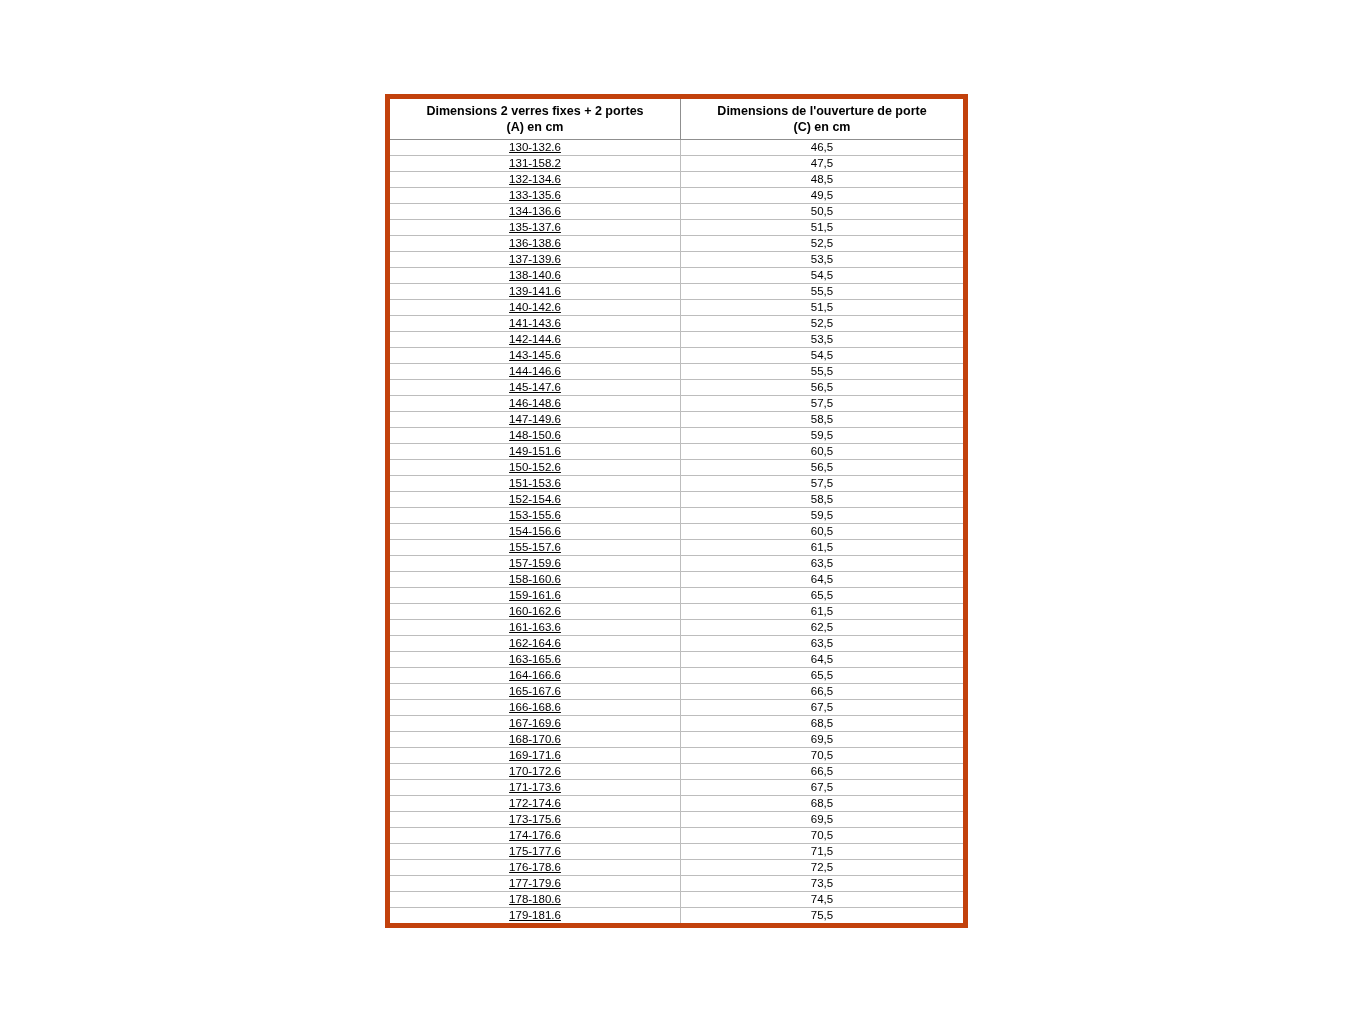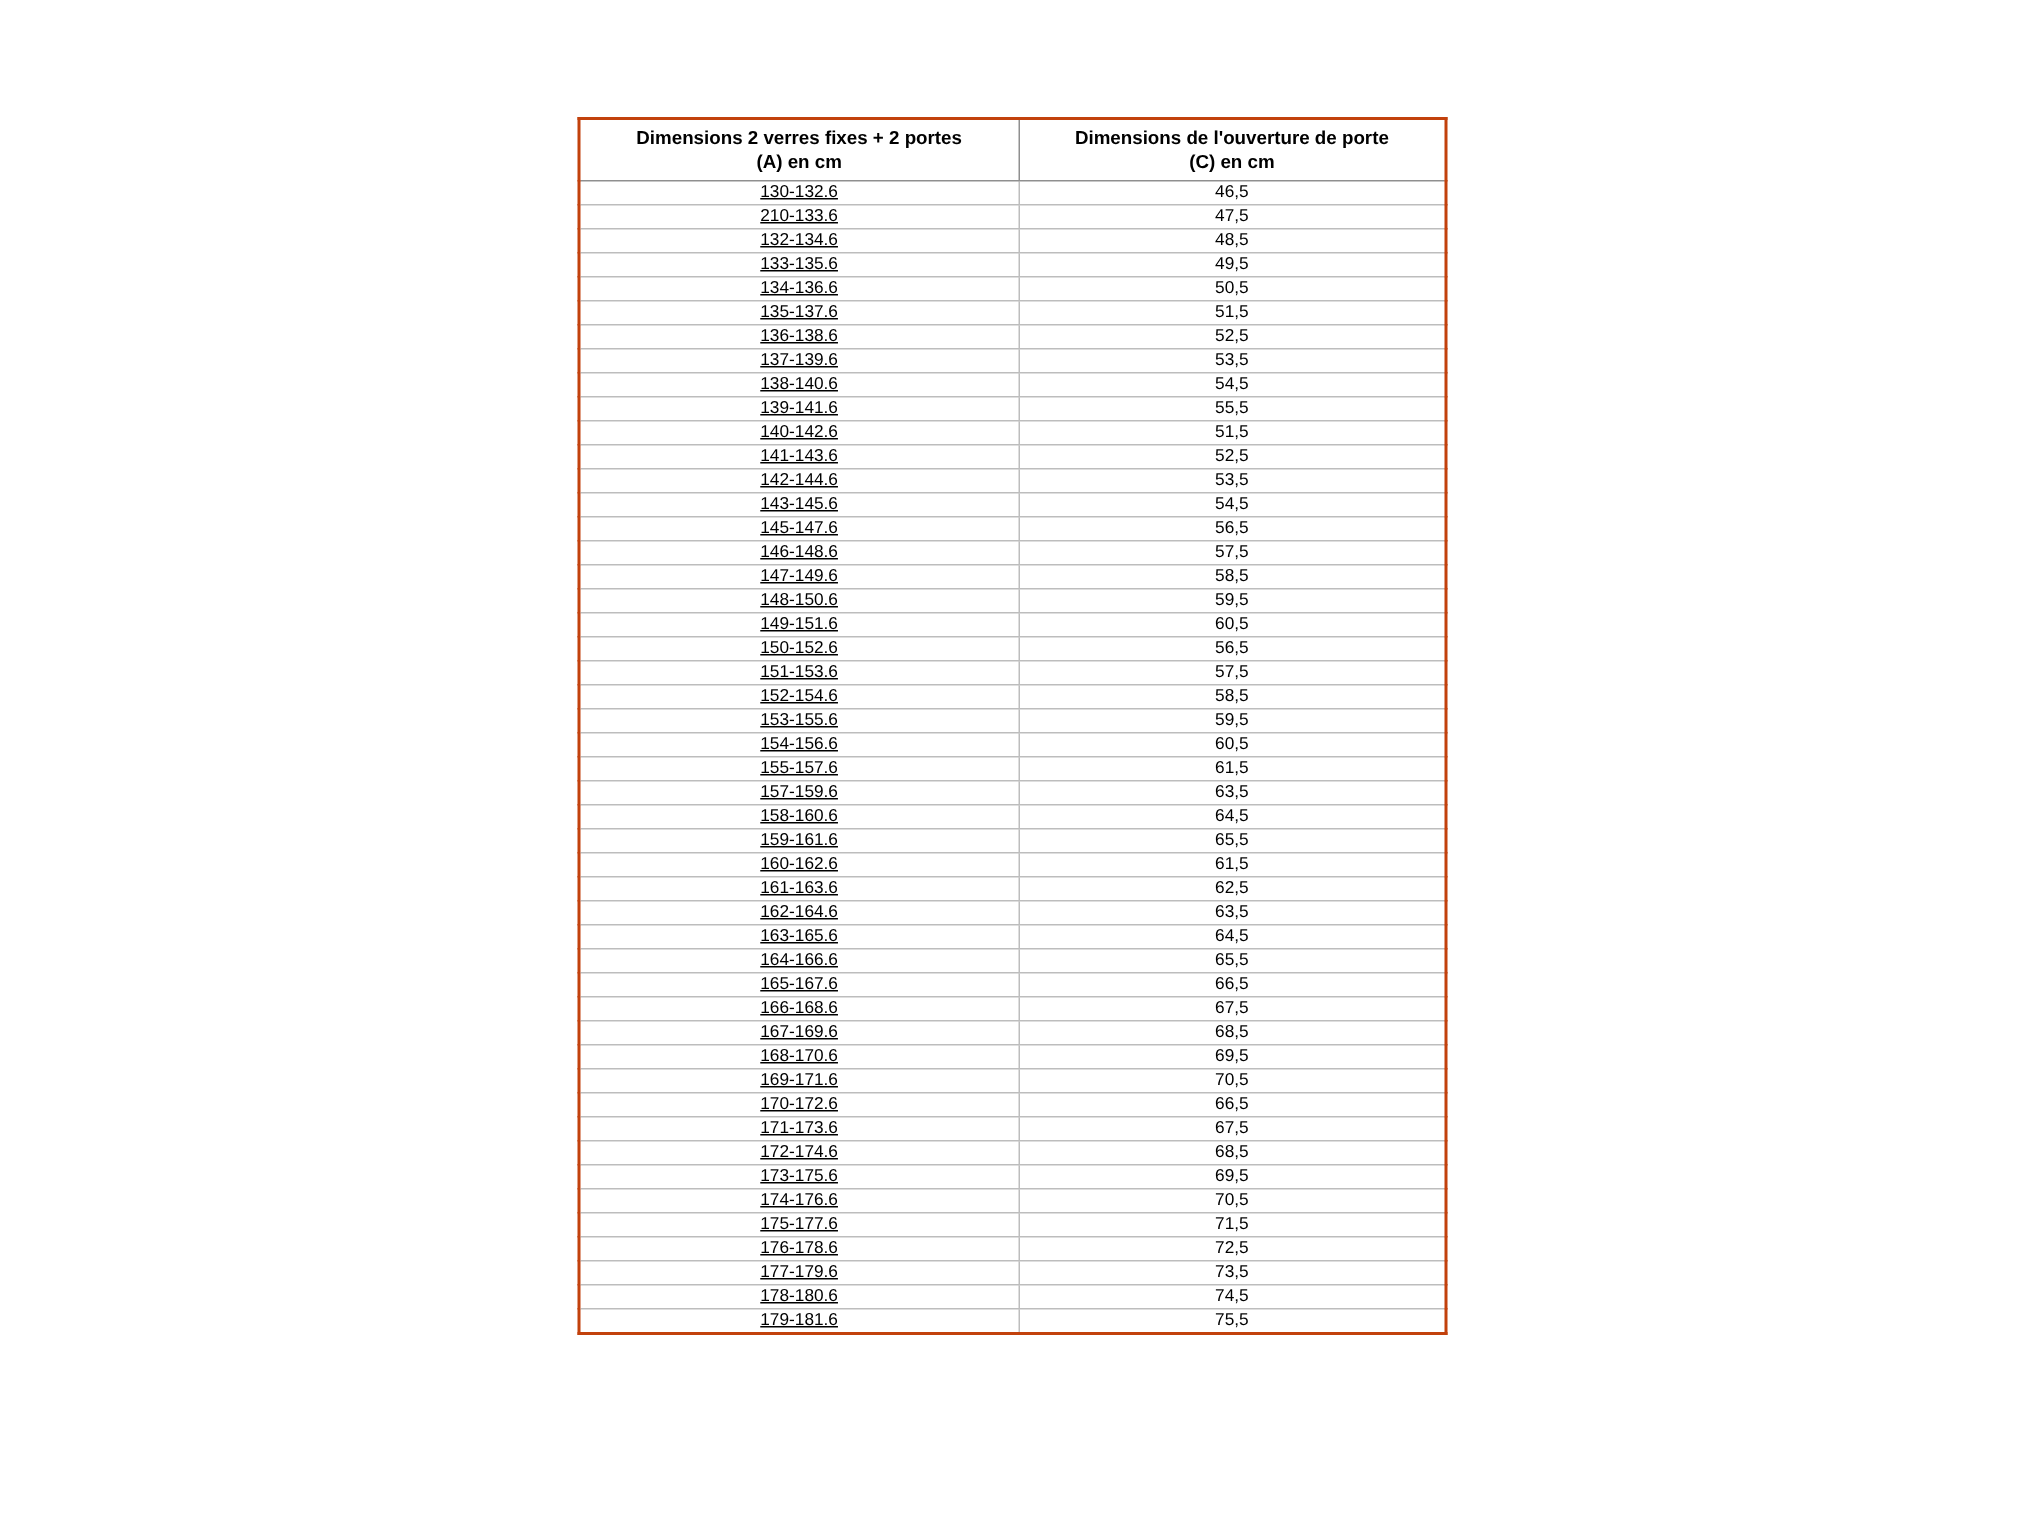--- a/index.html
+++ b/index.html
@@ -17,21 +17,22 @@
   }
   .table-wrap {
     position: absolute;
     left: 385px;
     top: 78px;
   }
   table {
     border-collapse: collapse;
     table-layout: fixed;
     width: 578px;
-    border: 2px solid #c2410c;
+    border: 5px solid #c2410c;
+    margin-top: 16px;
   }
   col.col-a { width: 293px; }
   col.col-c { width: 285px; }
   th {
     font-size: 12.5px;
     font-weight: bold;
     color: #000000;
     text-align: center;
     vertical-align: middle;
     height: 38px;
@@ -72,21 +73,21 @@
           <th>Dimensions de l'ouverture de porte
 (C) en cm</th>
         </tr>
       </thead>
       <tbody id="table-body">
           <tr>
             <td>130-132.6</td>
             <td>46,5</td>
           </tr>
           <tr>
-            <td>210-133.6</td>
+            <td>131-158.2</td>
             <td>47,5</td>
           </tr>
           <tr>
             <td>132-134.6</td>
             <td>48,5</td>
           </tr>
           <tr>
             <td>133-135.6</td>
             <td>49,5</td>
           </tr>
@@ -122,20 +123,24 @@
             <td>141-143.6</td>
             <td>52,5</td>
           </tr>
           <tr>
             <td>142-144.6</td>
             <td>53,5</td>
           </tr>
           <tr>
             <td>143-145.6</td>
             <td>54,5</td>
+          </tr>
+          <tr>
+            <td>144-146.6</td>
+            <td>55,5</td>
           </tr>
           <tr>
             <td>145-147.6</td>
             <td>56,5</td>
           </tr>
           <tr>
             <td>146-148.6</td>
             <td>57,5</td>
           </tr>
           <tr>

